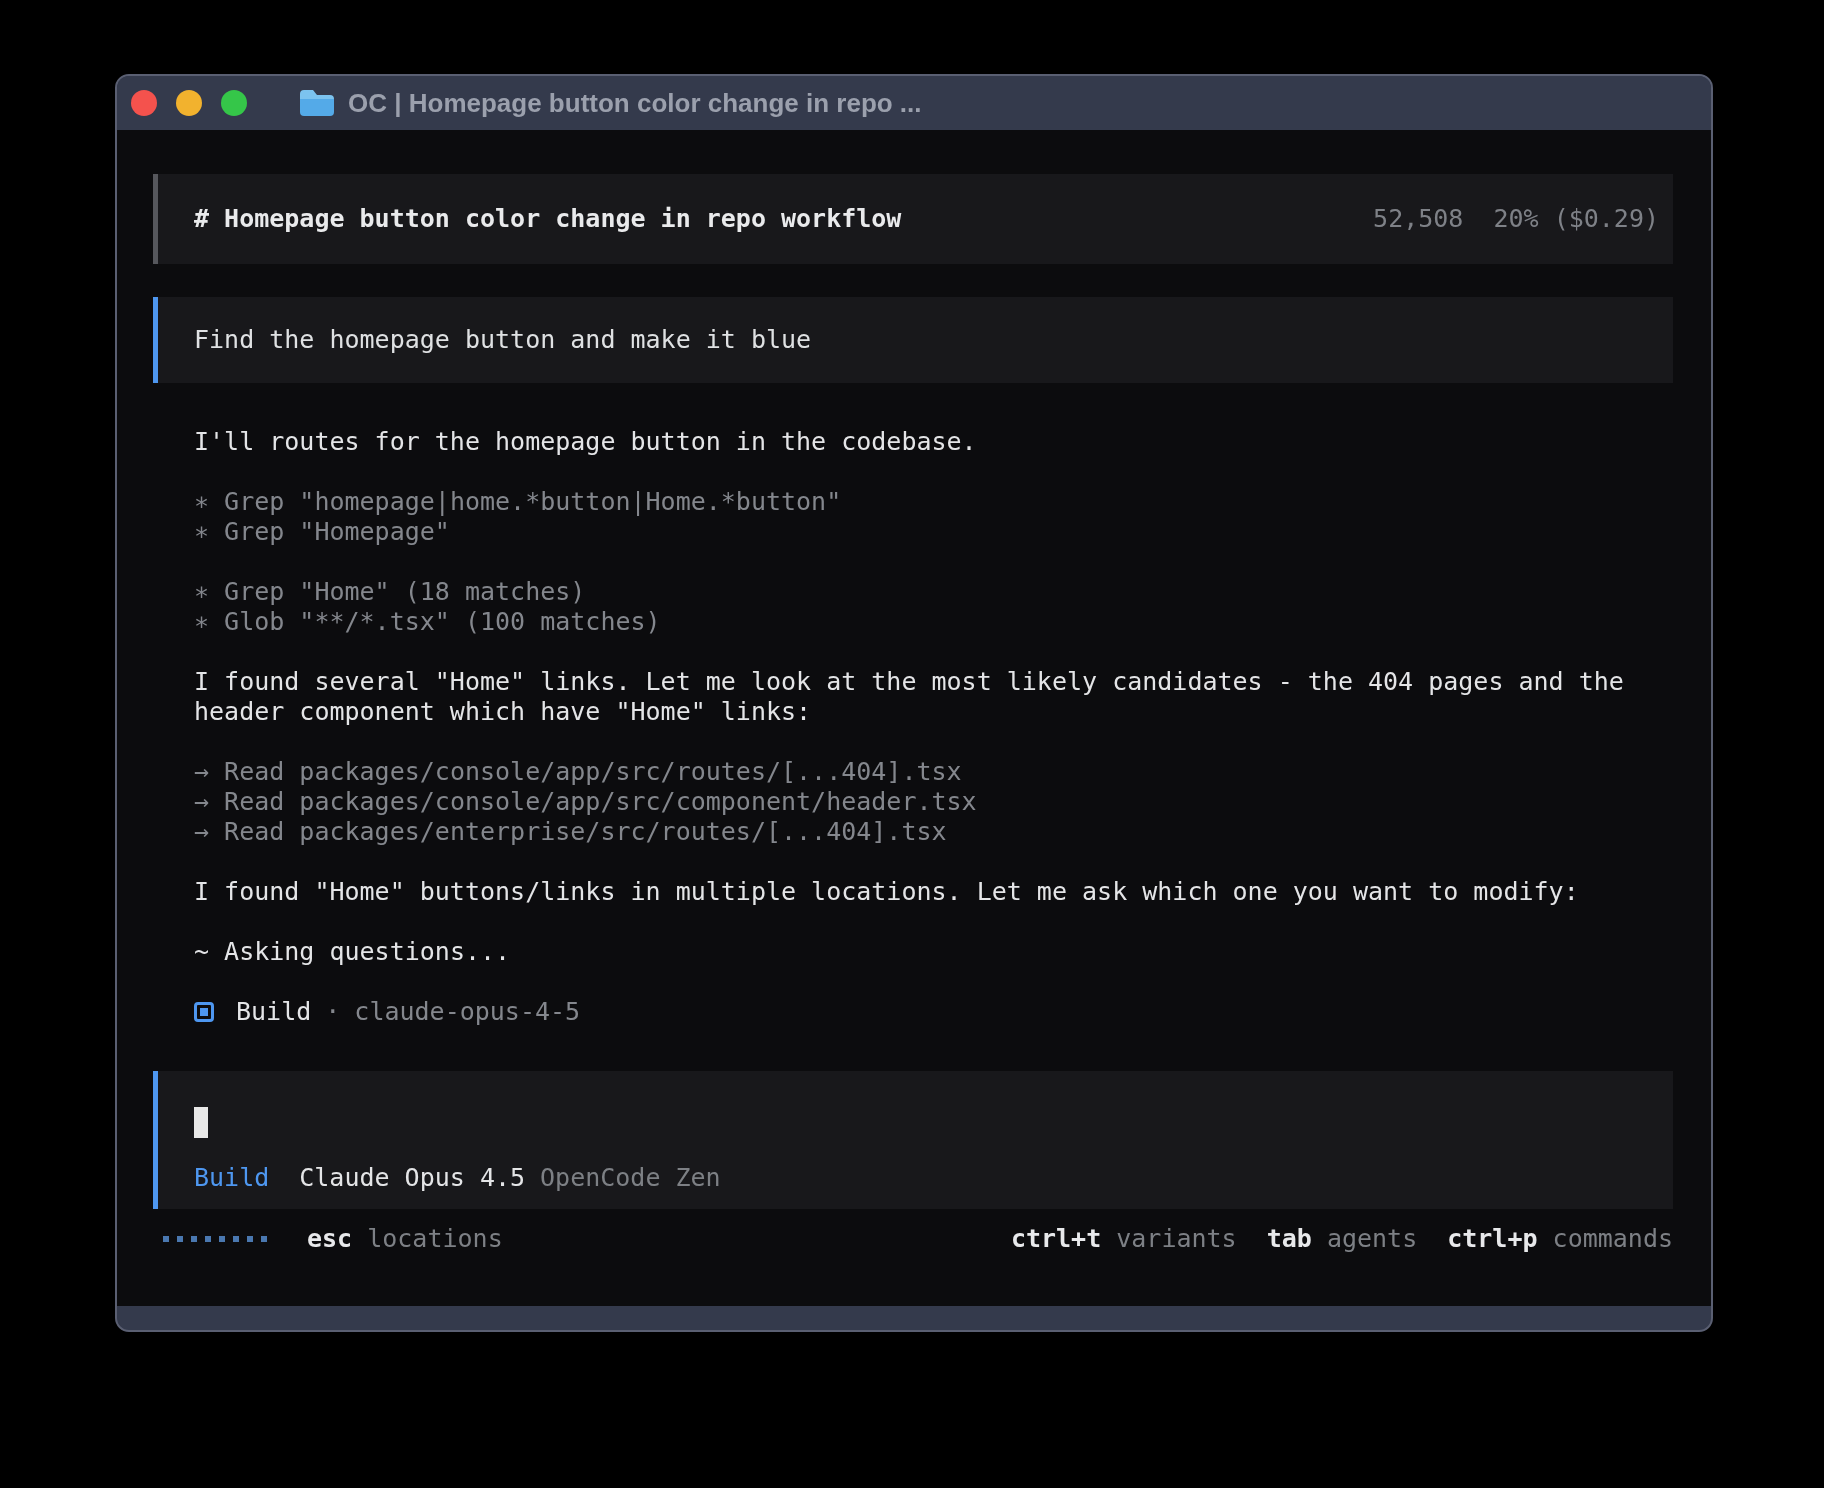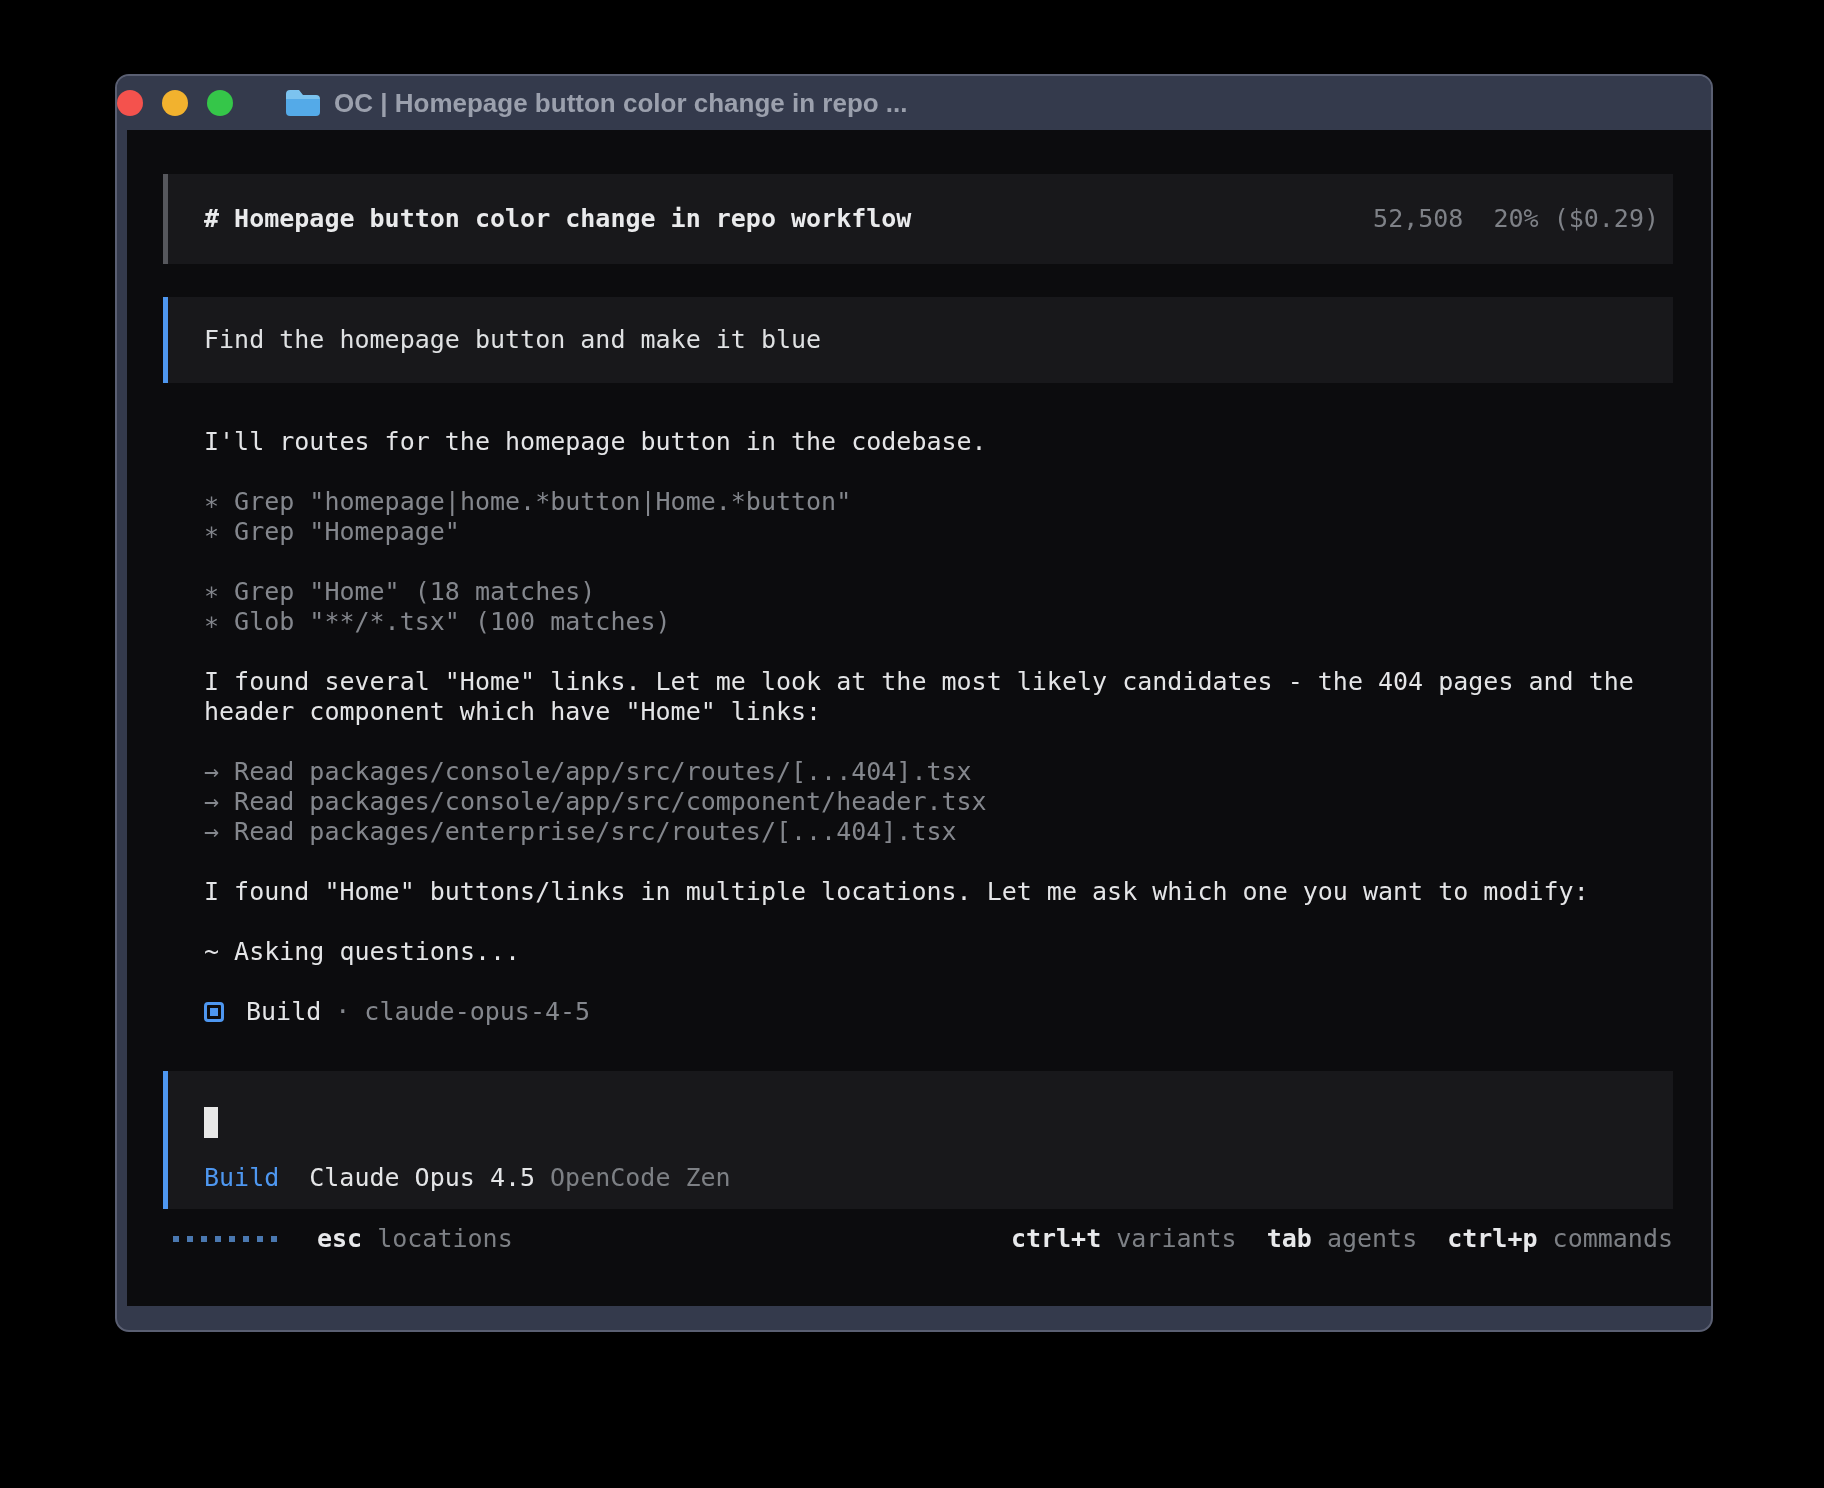--- a/index.html
+++ b/index.html
@@ -3,33 +3,33 @@
 <meta charset="utf-8">
 <style>
   * { margin:0; padding:0; box-sizing:border-box; }
   html,body { width:1824px; height:1488px; background:#000; overflow:hidden;
               font-family:"DejaVu Sans Mono", monospace; }
 
   .window { position:absolute; left:115px; top:74px; width:1598px; height:1258px;
             background:#343a4c; border:2px solid #5a5f72; border-radius:14px; overflow:hidden; }
 
   
-  .titlebar { height:54px; display:flex; align-items:center; 
+  .titlebar { height:54px; display:flex; align-items:center; padding-left:14px;
               background:#343a4c; }
   .light { width:26px; height:26px; border-radius:50%; margin-right:19px; }
   .light.red    { background:#f4524d; }
   .light.yellow { background:#f2b22e; }
   .light.green  { background:#35c649; }
   .titlebar-title-group { display:flex; align-items:center; margin-left:32px; }
   .folder-icon { width:36px; height:30px; margin-right:14px; display:inline-block; }
   .titlebar-title { font-family:"Liberation Sans", sans-serif; font-weight:bold;
                     font-size:26px; color:#9ba0ad; }
 
   
-  .content { position:absolute; top:54px; left:10px; right:0; height:1176px;
+  .content { position:absolute; top:54px; left:0; right:0; height:1176px;
              background:#0c0c0e; font-size:25px; line-height:30px; }
 
   .panel { margin-left:36px; margin-right:38px; background:#18181b; }
 
   .session-header { margin-top:44px; height:90px; border-left:5px solid #56575c;
                     display:flex; align-items:center; justify-content:space-between;
                     padding:0 14px 0 36px; }
   .session-title { color:#e9eaec; font-weight:bold; }
   .session-stats { color:#7e8187; }
   .session-stats .tokens { margin-right:30px; }

